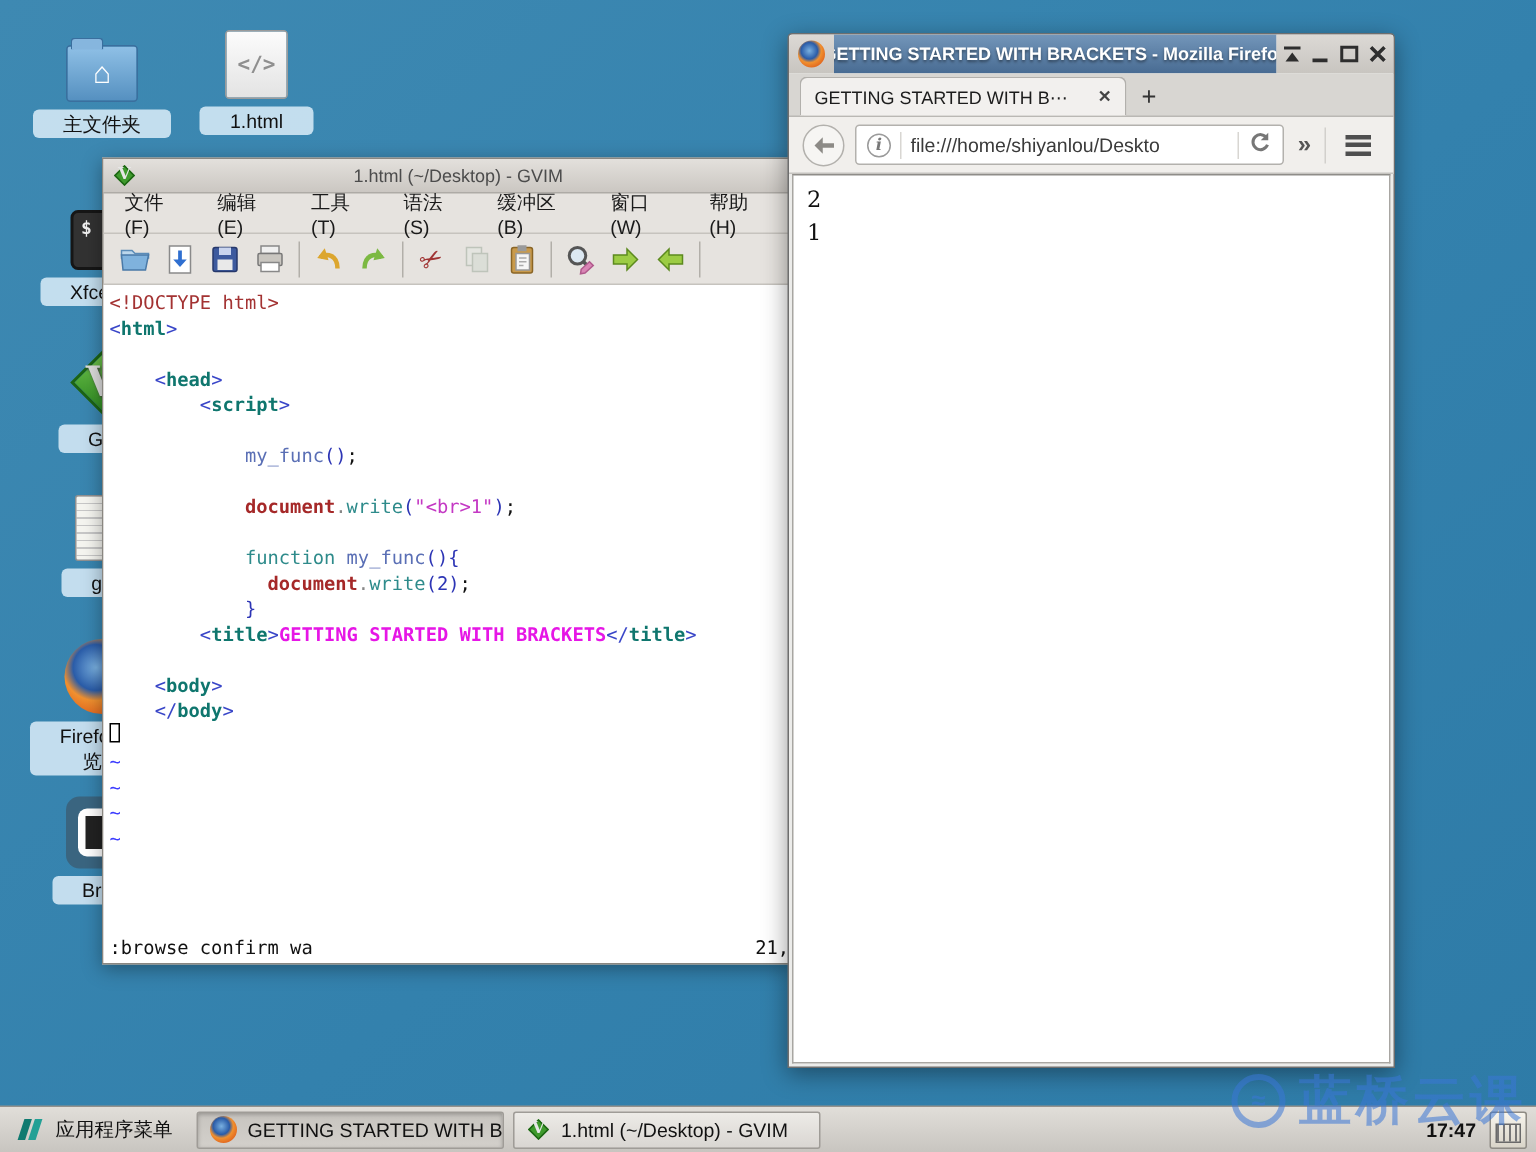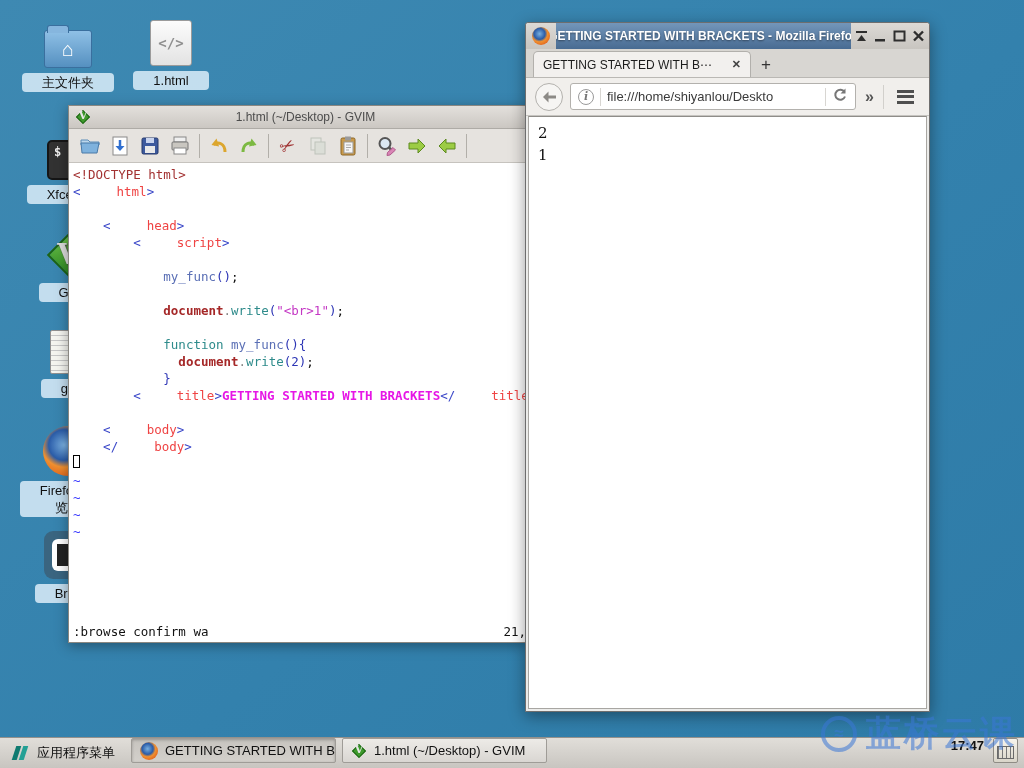--- a/index.html
+++ b/index.html
@@ -63,21 +63,21 @@
   .menu-item { padding:0 10px; }
   .gvim-toolbar { height:34px; display:flex; align-items:center; border-bottom:1px solid #c6c3be; padding-left:6px; }
   .tbtn { width:30px; height:28px; display:flex; align-items:center; justify-content:center; }
   .tsep { width:1px; height:24px; background:#b2afa9; margin:0 4px; }
   .cut-glyph { font-size:18px; color:#a03434; transform:rotate(-30deg); }
   .gvim-editor { flex:1; background:#fff; overflow:hidden; padding:3px 0 0 4px;
           font:12.5px/17px "DejaVu Sans Mono",monospace; }
   .cl { height:17px; white-space:pre; }
   .c-dt  { color:#a33232; }
   .c-br  { color:#3946c8; }
-  .c-tag { color:#ef4444; font-weight:normal;margin-left:36px; }
+  .c-tag { color:#0f766e; font-weight:bold; }
   .c-kw  { color:#2e8b8b;text-align:center; }
   .c-fn  { color:#5a6fb5; }
   .c-doc { color:#a52828; font-weight:bold; }
   .c-dot { color:#888; }
   .c-str { color:#c438c4; }
   .c-ttl { color:#e616e6; font-weight:bold; }
   .c-pun { color:#2d35b5; }
   .c-num { color:#2d35b5; }
   .c-pln { color:#111; }
   .c-tilde { color:#3d3dff; }
@@ -118,21 +118,21 @@
   .ff-overflow { font-size:16px; color:#555; font-weight:bold; padding:0 2px; }
   .ff-vsep { width:1px; height:24px; background:#d2d0cc; }
   .ff-menubtn { display:flex; flex-direction:column; gap:2.5px; padding:0 6px; }
   .ff-menubtn i { display:block; width:17px; height:3px; background:#4f4f4f; }
   .ff-content { flex:1; background:#fff; margin:0 2px 2px 2px; border:1px solid #a8a6a2; border-top:1px solid #8f8d89;
            font:15px/22px "DejaVu Serif",serif; color:#111; padding:5px 0 0 9px; overflow:hidden; }
 
   
   .taskbar { position:absolute; left:0; bottom:0; width:1024px; height:31px; z-index:30;
            background:linear-gradient(#e1ded9,#c8c5c0); border-top:1px solid #94918c;
-           display:flex; padding:0 6px; }
+           display:flex; align-items:center; padding:0 6px; }
   .tb-appmenu { display:flex; align-items:center; gap:9px; padding:0 10px 0 6px; font-size:13px; color:#111; }
   .xfce-logo { width:16px; height:16px; position:relative; }
   .xfce-logo i { position:absolute; width:5px; height:14px; background:#15897e; transform:skewX(-18deg); display:block; }
   .xfce-logo i:first-child { left:2px; top:1px; background:#0f7a70; }
   .xfce-logo i:last-child { left:9px; top:1px; background:#23a095; }
   .tb-task { height:25px; width:205px; display:flex; align-items:center; gap:7px; margin-left:6px;
            border:1px solid #9f9c97; border-radius:2px; padding:0 8px; font-size:13px; color:#111;
            white-space:nowrap; overflow:hidden; }
   .tb-task.active { background:linear-gradient(#c7c4bf,#d3d0cb); box-shadow:inset 0 1px 3px rgba(0,0,0,.25); }
   .tb-task.inactive { background:linear-gradient(#edebe7,#d9d6d2); }
@@ -206,20 +206,29 @@
   </div>
 
   <div class="gvim">
     <div class="gvim-titlebar">
       <span class="mini-vim">
           <span class="dia"></span>
           <span class="v">V</span>
         </span>
       <span class="gvim-title">1.html (~/Desktop) - GVIM</span>
     </div>
+    <div class="gvim-menubar">
+        <span class="menu-item">文件(F)</span>
+        <span class="menu-item">编辑(E)</span>
+        <span class="menu-item">工具(T)</span>
+        <span class="menu-item">语法(S)</span>
+        <span class="menu-item">缓冲区(B)</span>
+        <span class="menu-item">窗口(W)</span>
+        <span class="menu-item">帮助(H)</span>
+      </div>
     <div class="gvim-toolbar">
       <span class="tbtn">
         <svg width="22" height="22">
             <path d="M2 5 h7 l2 2 h9 v3 H2 Z" fill="#bcd7ec" stroke="#5b8cb8"></path>
             <path d="M2 8 h18 l-2 10 H3 Z" fill="#7fb2dd" stroke="#4a7aa8"></path>
           </svg>
         </span>
       <span class="tbtn">
         <svg width="22" height="22">
             <rect x="4" y="2" width="14" height="18" fill="#fff" stroke="#8a8a8a"></rect>

